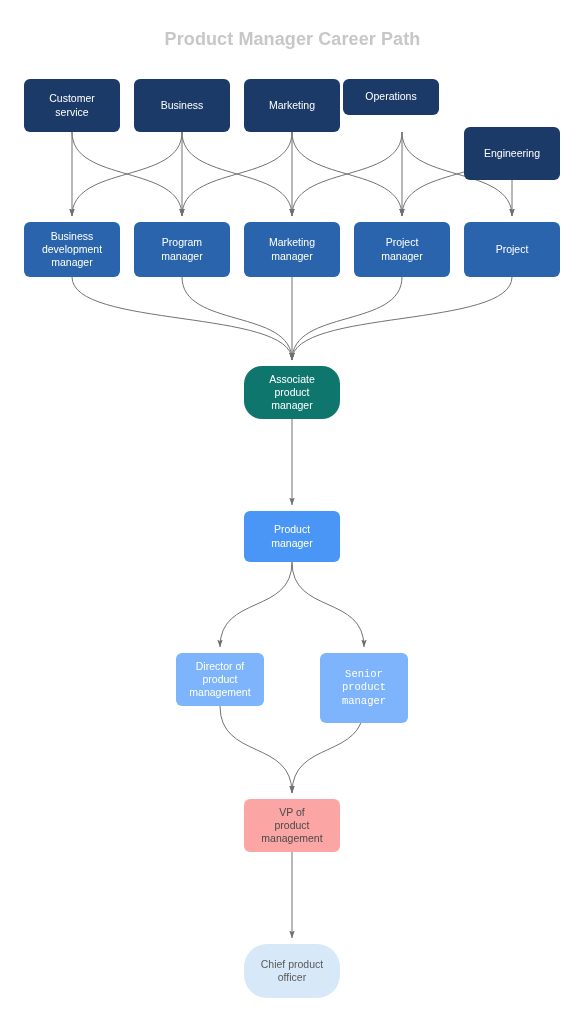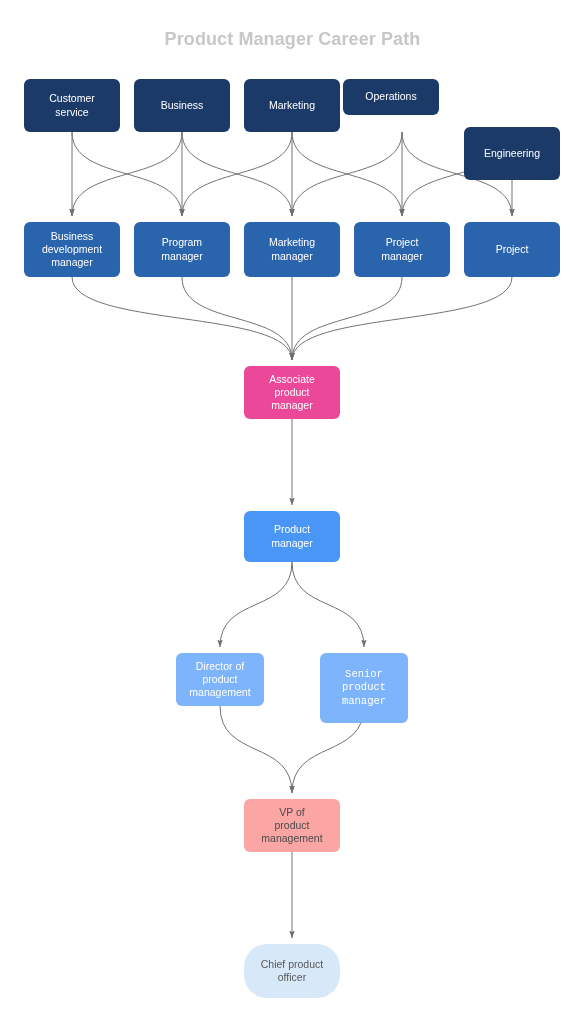--- a/index.html
+++ b/index.html
@@ -47,21 +47,21 @@
     align-items: center;
     justify-content: center;
     text-align: center;
     line-height: 1.27;
     font-size: 10.5px;
     padding: 2px 4px;
     white-space: pre-line;
   }
   .lvl-dept   { background: #1b3a68; color: #ffffff; }
   .lvl-role   { background: #2a64ac; color: #ffffff; }
-  .lvl-assoc  { background: #ec4899; color: #ffffff; }
+  .lvl-assoc  { background: #0f766e; color: #ffffff; border-radius: 18px; }
   .lvl-pm     { background: #4a96f7; color: #ffffff; }
   .lvl-senior { background: #7db4fb; color: #ffffff; }
   .lvl-vp     { background: #fca5a5; color: #4a4a4a; }
   .lvl-cpo    { background: #d7e8f9; color: #5a5a5a; }
 </style>
 </head>
 <body>
 
 <div id="stage">
 

